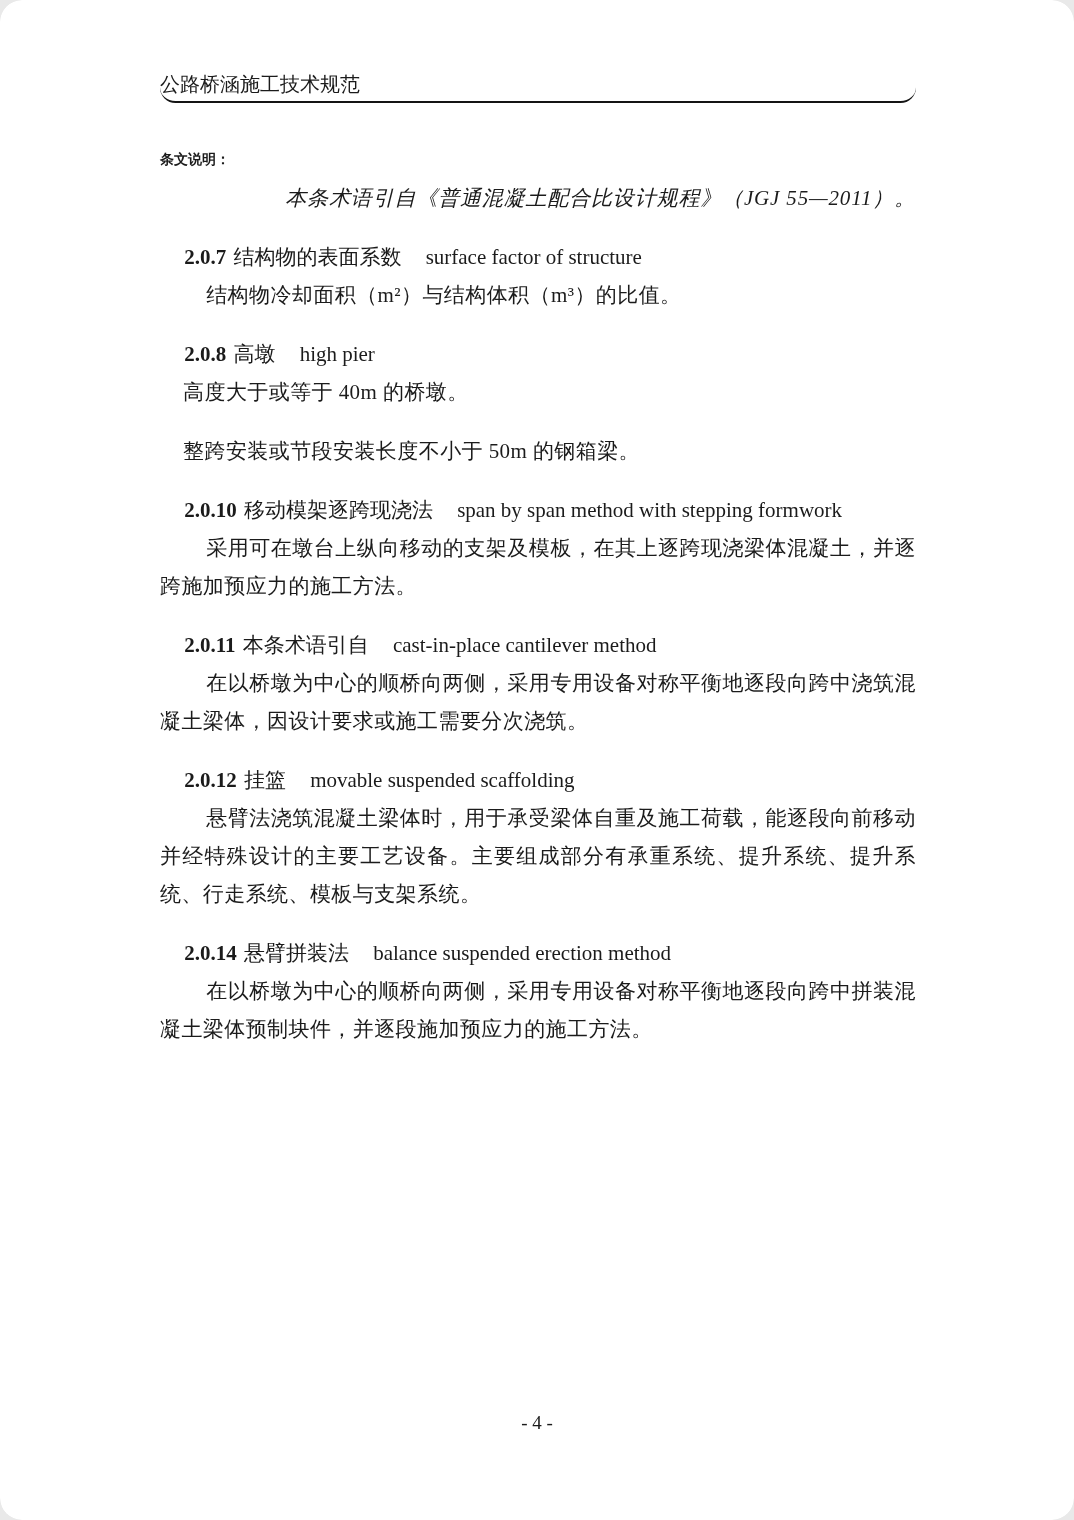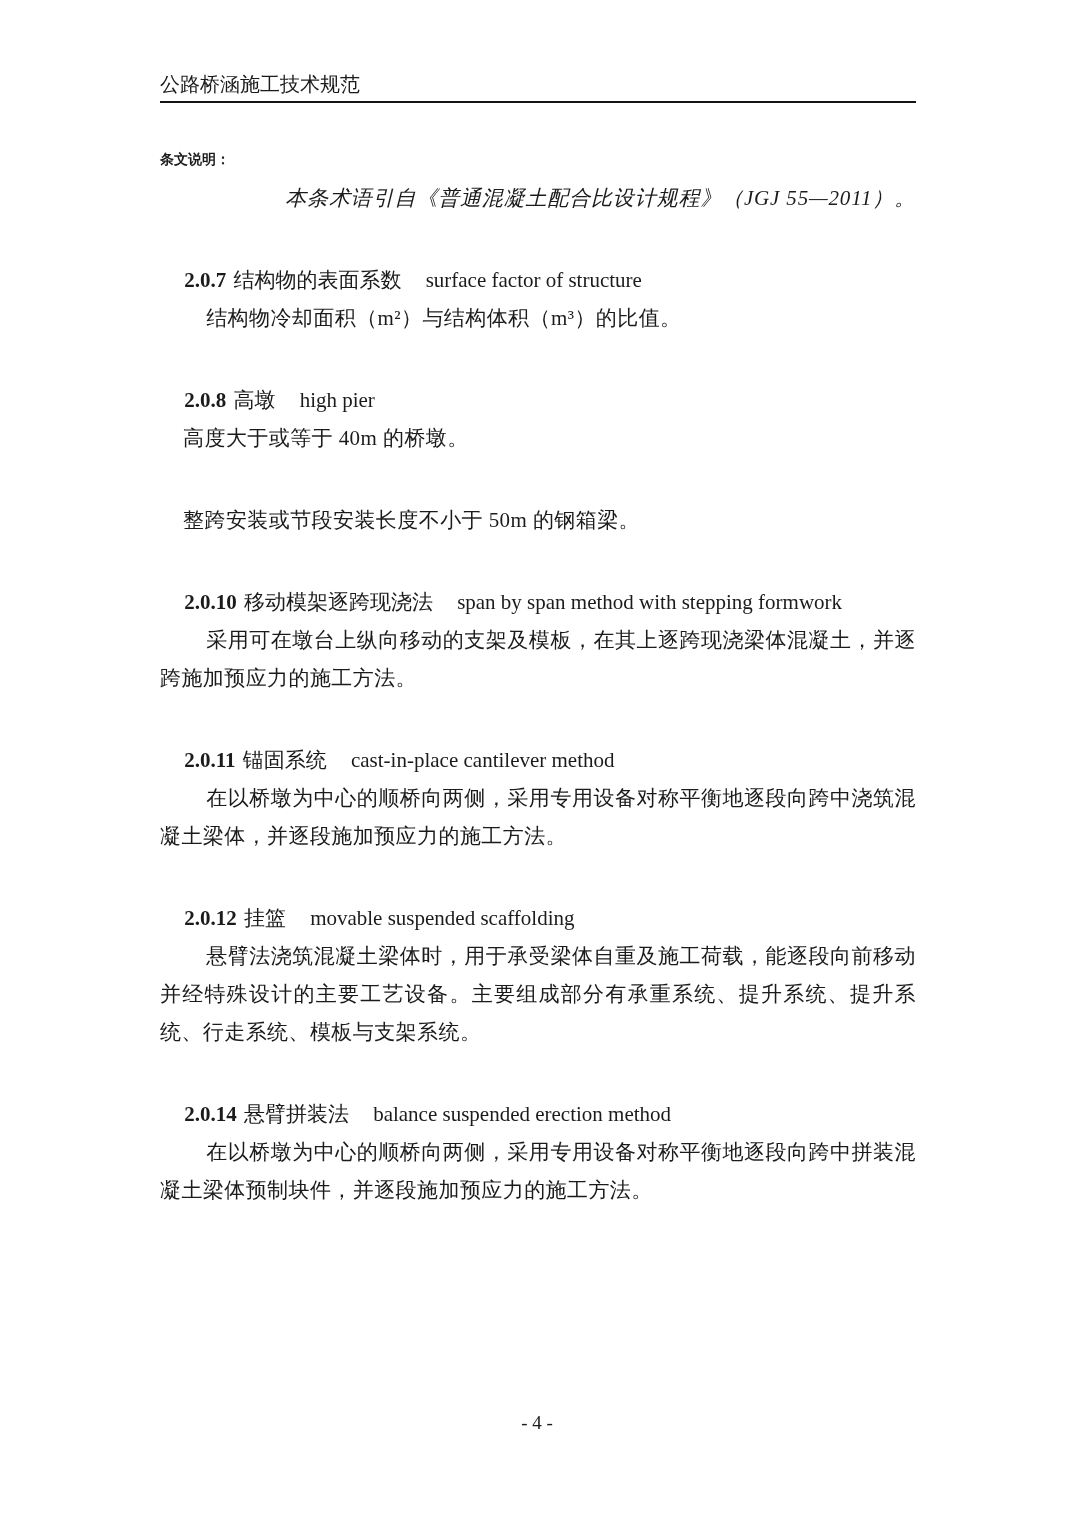--- a/index.html
+++ b/index.html
@@ -1,15 +1,15 @@
 <!DOCTYPE html>
 <html lang="zh"><head>
 <meta charset="utf-8">
 <style>
-  * { margin: 0; padding: 0; box-sizing: border-box; }
+  * { margin: 0; padding: 0; box-sizing: border-box; border-radius: 22px; }
   html, body { background: #e9e9e9; }
   .page {
     position: relative;
     width: 1074px;
     height: 1520px;
     margin: 0 auto;
     background: #ffffff;
     color: #1b1b1b;
     font-family: "Liberation Serif", "DejaVu Serif", serif;
     padding: 72px 158px 0 160px;
@@ -29,21 +29,21 @@
   }
   .commentary-text {
     font-size: 21px;
     line-height: 38px;
     font-style: italic;      
     text-indent: 2.2em;
     letter-spacing: 0.04em;
     text-align: right;
   }
   .terms { }
-  .term { margin-top: 44px; }
+  .term { margin-top: 21px; }
   .term-heading {
     font-size: 21px;
     line-height: 38px;
     text-indent: 1.15em;
     white-space: nowrap;
   }
   .term-number { font-weight: bold; }
   .term-zh { margin-left: 0.35em; }
   .term-en { margin-left: 1.15em; }
   .term-definition {
@@ -88,22 +88,22 @@
   <section class="term">
     <p class="term-definition" style="text-indent: 1.1em;">整跨安装或节段安装长度不小于 50m 的钢箱梁。</p>
   </section>
 
   <section class="term">
     <p class="term-heading"><span class="term-number">2.0.10</span><span class="term-zh">移动模架逐跨现浇法</span><span class="term-en">span by span method with stepping formwork</span></p>
     <p class="term-definition" style="text-indent: 2.2em;">采用可在墩台上纵向移动的支架及模板，在其上逐跨现浇梁体混凝土，并逐跨施加预应力的施工方法。</p>
   </section>
 
   <section class="term">
-    <p class="term-heading"><span class="term-number">2.0.11</span><span class="term-zh">锚固系统</span><span class="term-en">cast-in-place cantilever method</span></p>
-    <p class="term-definition" style="text-indent: 2.2em;">在以桥墩为中心的顺桥向两侧，采用专用设备对称平衡地逐段向跨中浇筑混凝土梁体，并逐段施加预应力的施工方法。</p>
+    <p class="term-heading"><span class="term-number">2.0.11</span><span class="term-zh">本条术语引自</span><span class="term-en">cast-in-place cantilever method</span></p>
+    <p class="term-definition" style="text-indent: 2.2em;">在以桥墩为中心的顺桥向两侧，采用专用设备对称平衡地逐段向跨中浇筑混凝土梁体，因设计要求或施工需要分次浇筑。</p>
   </section>
 
   <section class="term">
     <p class="term-heading"><span class="term-number">2.0.12</span><span class="term-zh">挂篮</span><span class="term-en">movable suspended scaffolding</span></p>
     <p class="term-definition" style="text-indent: 2.2em;">悬臂法浇筑混凝土梁体时，用于承受梁体自重及施工荷载，能逐段向前移动并经特殊设计的主要工艺设备。主要组成部分有承重系统、提升系统、提升系统、行走系统、模板与支架系统。</p>
   </section>
 
 
   <section class="term">
     <p class="term-heading"><span class="term-number">2.0.14</span><span class="term-zh">悬臂拼装法</span><span class="term-en">balance suspended erection method</span></p>

